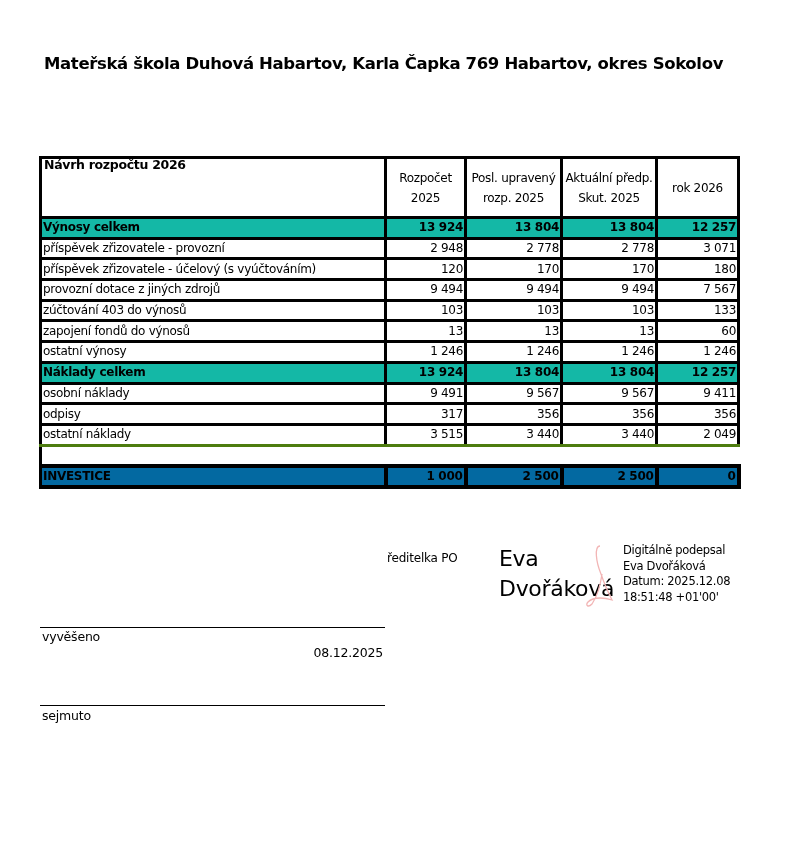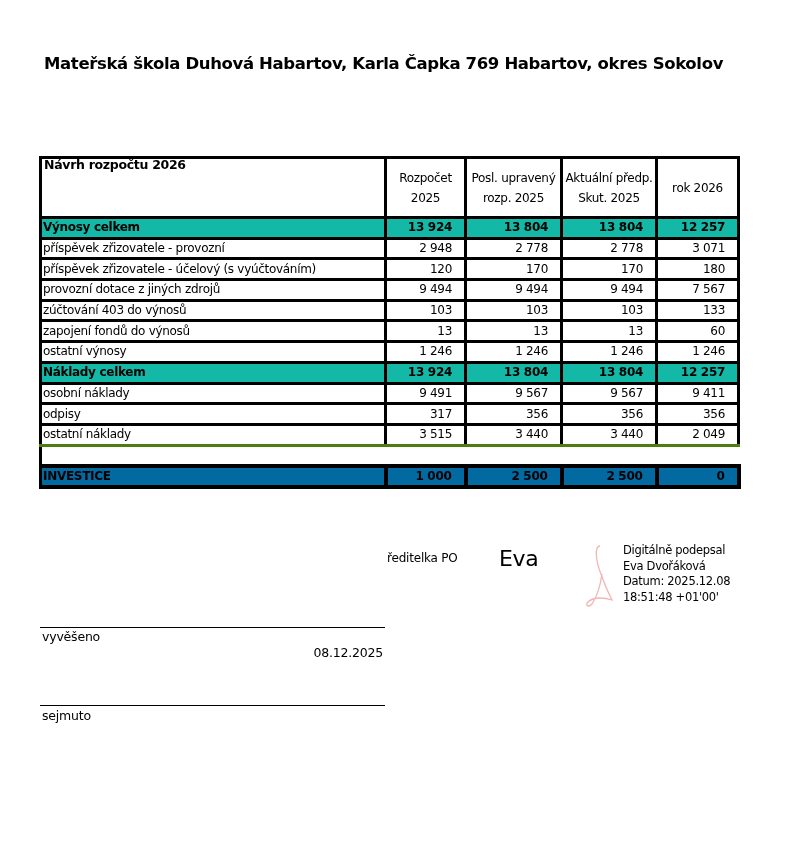--- a/index.html
+++ b/index.html
@@ -12,21 +12,21 @@
   .budget td, .budget th { padding:0 2px; height:17.7px; line-height:17px; white-space:nowrap; overflow:hidden; }
   .budget col.c0 { width:345px; }
   .budget col.c1 { width:80px; }
   .budget col.c2 { width:96px; }
   .budget col.c3 { width:95px; }
   .budget col.c4 { width:82px; }
   .budget th { font-weight:normal; text-align:center; line-height:20px; height:57px; border:3px solid #000; padding:0; white-space:normal; }
   .budget td { border:3px solid #000; border-top-width:3px; border-bottom-width:0; }
   .budget tr.row td { border-top:3px solid #000; }
   .budget td.lbl { text-align:left; padding-left:1px; }
-  .budget td.num { text-align:right; padding-right:12px; }
+  .budget td.num { text-align:right; padding-right:1px; }
   .budget tr.sum td { background:#14b8a6; font-weight:bold; }
   .budget tr.last td { border-bottom:3px solid #4d7c0f; }
   .budget tr.spacer td { height:17px; border-top:3px solid #000; border-bottom:0; border-right:0; border-left:0; }
   .budget tr.spacer td.first { border-left:3px solid #000; }
   .budget tr.inv td { border:4px solid #000; border-left-width:3px; height:16px; background:#0369a1; font-weight:bold; }
 
   .role { position:absolute; left:387px; top:551px; font-size:12px; letter-spacing:-0.2px; }
   .signer { position:absolute; left:499px; top:544px; font-size:22px; line-height:30px; font-family:"DejaVu Sans", sans-serif; letter-spacing:-0.3px; }
   .sig-mark { position:absolute; left:584px; top:544px; width:30px; height:66px; }
   .sig-info { position:absolute; left:623px; top:543px; font-size:11.5px; line-height:15.5px; letter-spacing:-0.3px; white-space:nowrap; }
@@ -149,20 +149,21 @@
       <td class="num">2 500</td>
       <td class="num">2 500</td>
       <td class="num">0</td>
     </tr>
   </tbody>
 </table>
 
 <div class="role">ředitelka PO</div>
 <div class="signer">
   <div>Eva</div>
+  <div>Dvořáková</div>
 </div>
 <svg class="sig-mark" viewBox="0 0 30 66">
   <path d="M16 2 C10 2 12 18 17 30 C21 42 26 52 28 56 C22 54 10 52 4 58 C1 61 4 64 8 60 C12 54 16 44 18 30" fill="none" stroke="#f2b5b5" stroke-width="1.3"></path>
 </svg>
 <div class="sig-info">
   <div>Digitálně podepsal</div>
   <div>Eva Dvořáková</div>
   <div>Datum: 2025.12.08</div>
   <div>18:51:48 +01'00'</div>
 </div>

